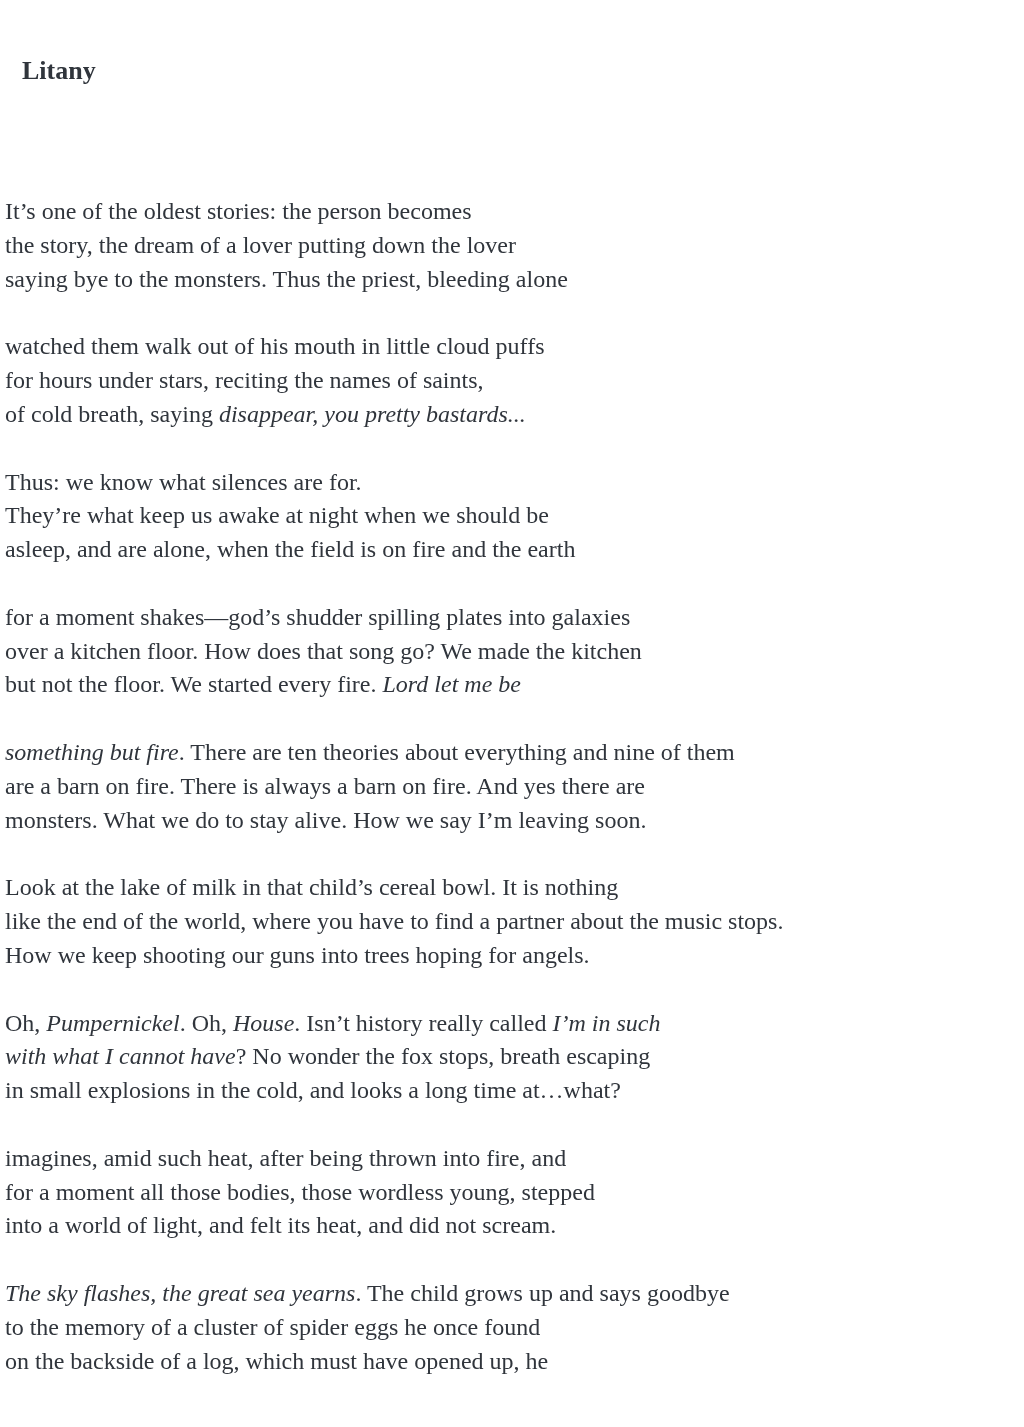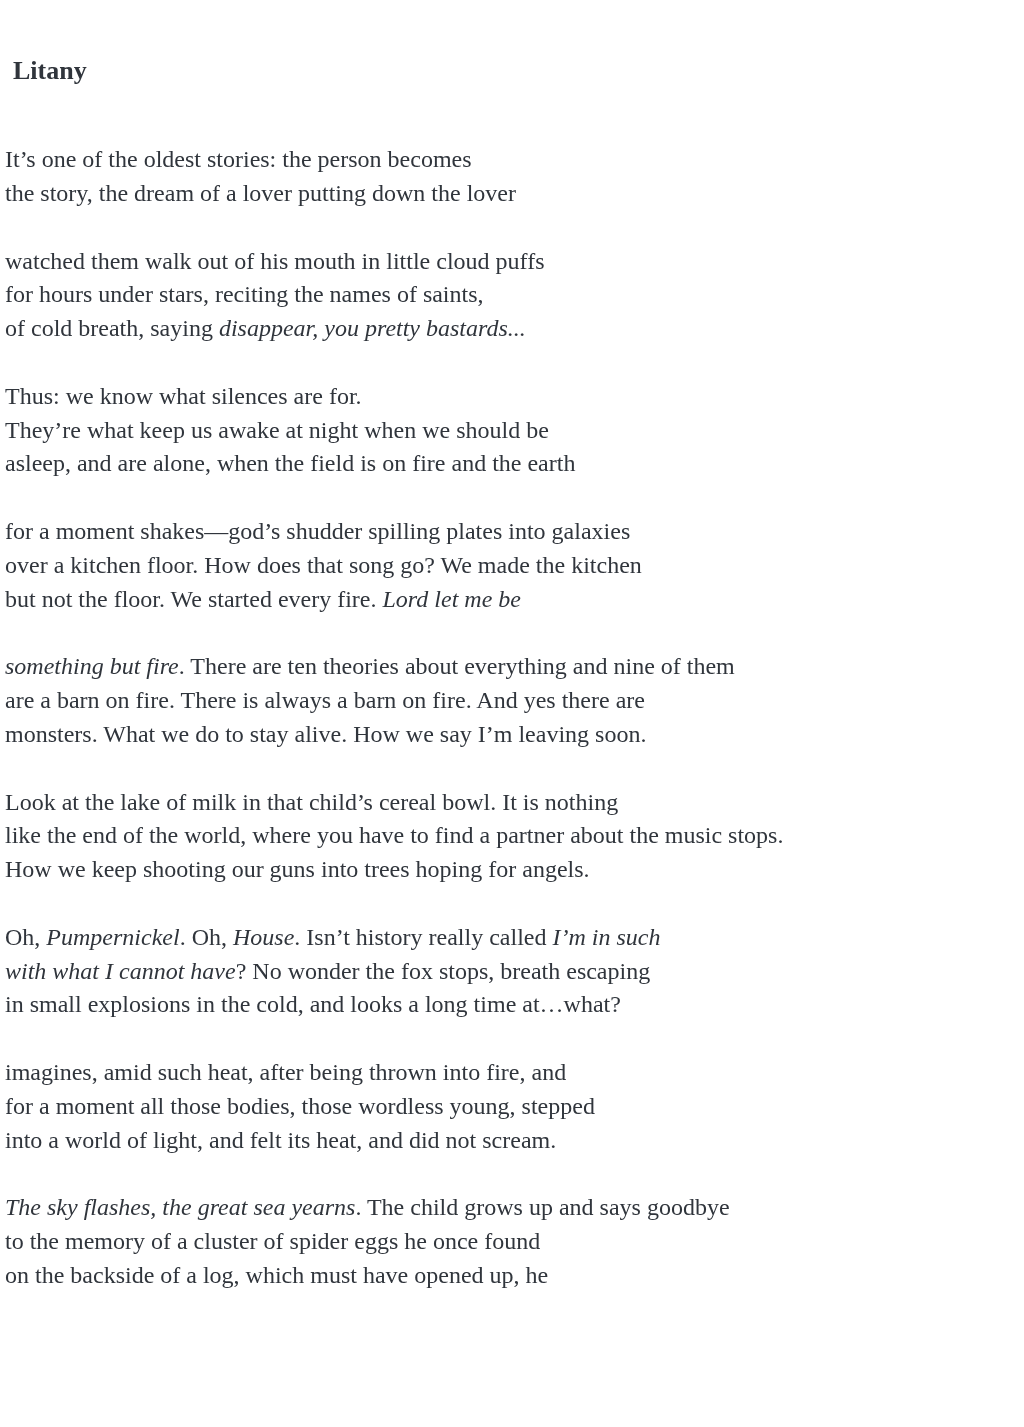--- a/index.html
+++ b/index.html
@@ -11,28 +11,28 @@
     width: 1024px;
     min-height: 1427px;
     font-family: "Liberation Serif", "DejaVu Serif", serif;
     color: #30353c;
     overflow-x: hidden;
   }
   .page {
     padding: 0 0 0 5px;
   }
   .poem-title {
-    margin: 55px 0 0 8px;
+    margin: 55px 0 0 17px;
     font-size: 26px;
     line-height: 32px;
     font-weight: bold;
     letter-spacing: 0;
   }
   .poem-body {
-    margin-top: 56px;
+    margin-top: 108px;
   }
   .stanza {
     margin: 0 0 34px 0;
     font-size: 24px;
     line-height: 33.75px;
   }
   .line {
     display: block;
     white-space: pre;
   }
@@ -41,20 +41,21 @@
 </style>
 </head>
 <body>
 
 <div class="page">
   <h1 class="poem-title">Litany</h1>
   <div class="poem-body">
       <p class="stanza">
         <span class="line"><span>It’s one of the oldest stories: the person becomes</span></span>
         <span class="line"><span>the story, the dream of a lover putting down the lover</span></span>
+        <span class="line"><span>saying bye to the monsters. Thus the priest, bleeding alone</span></span>
       </p>
       <p class="stanza">
         <span class="line"><span>watched them walk out of his mouth in little cloud puffs</span></span>
         <span class="line"><span>for hours under stars, reciting the names of saints,</span></span>
         <span class="line"><span>of cold breath, saying </span><em>disappear, you pretty bastards...</em></span>
       </p>
       <p class="stanza">
         <span class="line"><span>Thus: we know what silences are for.</span></span>
         <span class="line"><span>They’re what keep us awake at night when we should be</span></span>
         <span class="line"><span>asleep, and are alone, when the field is on fire and the earth</span></span>

